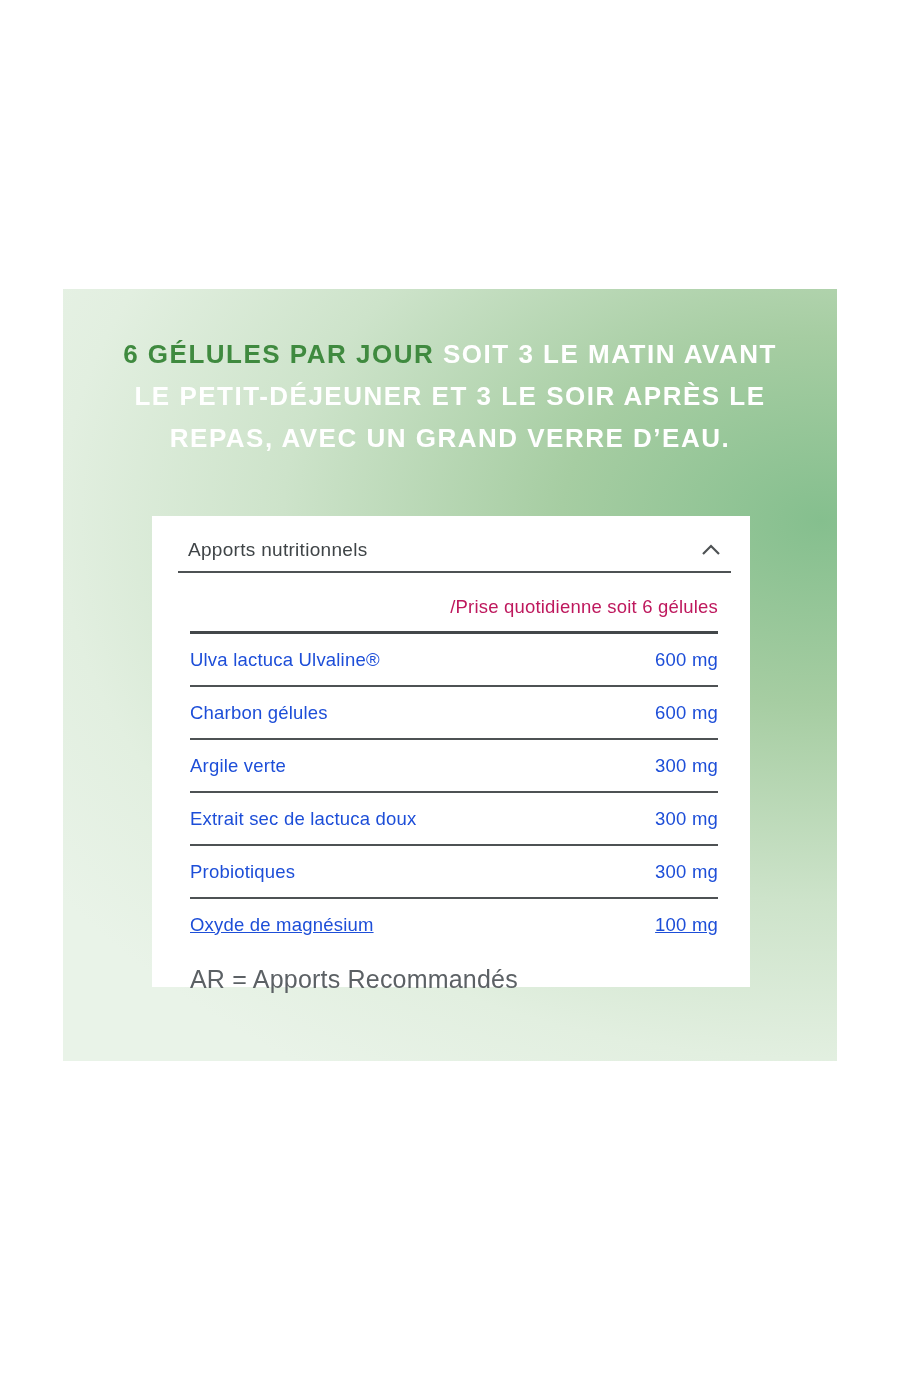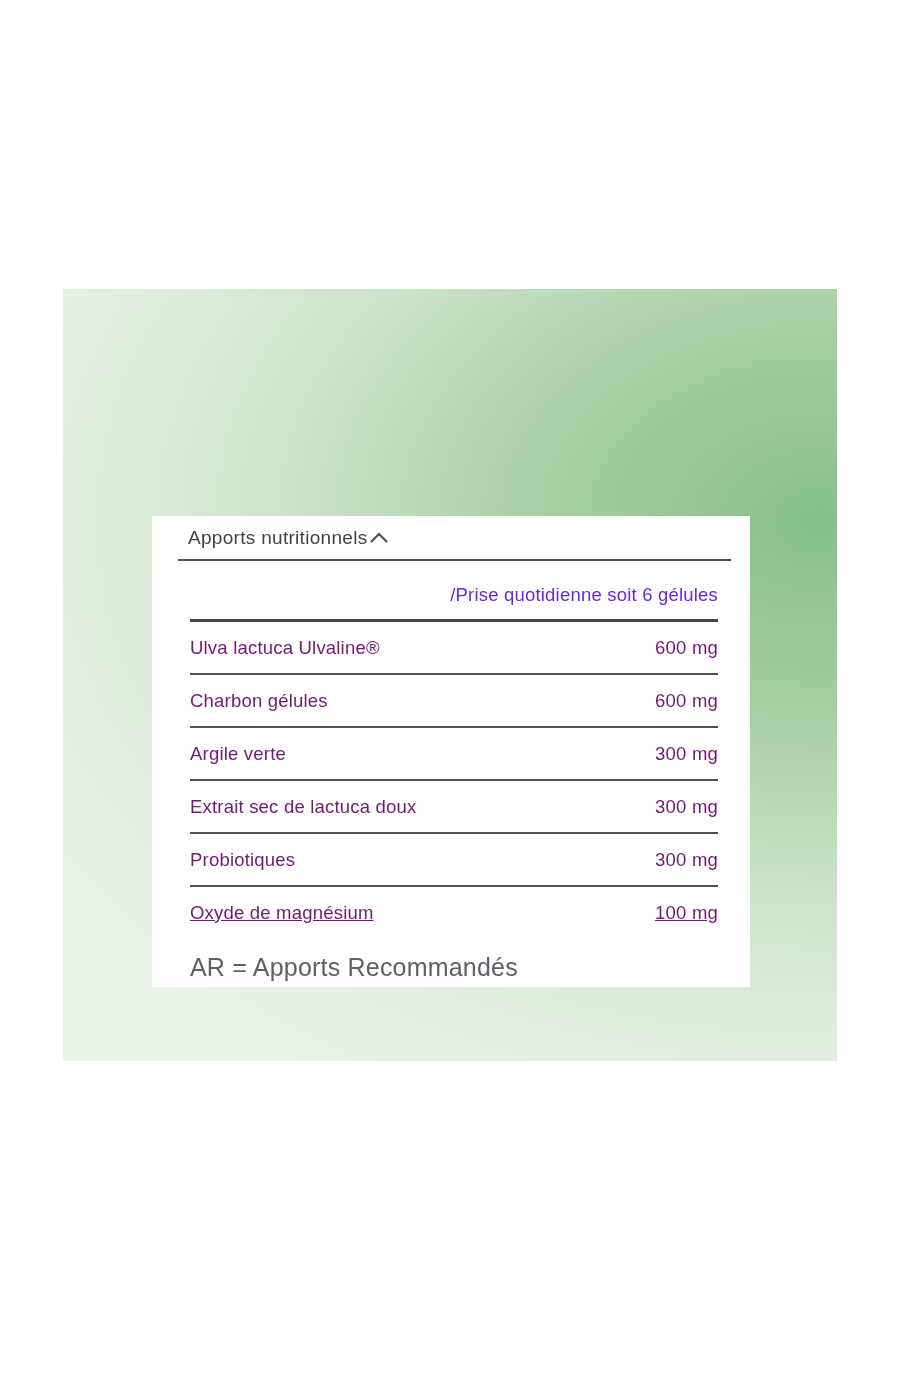--- a/index.html
+++ b/index.html
@@ -42,23 +42,23 @@
   .card {
     position: absolute;
     left: 89px;   
     top: 227px;   
     width: 598px;
     height: 471px;
     background: #ffffff;
   }
   .card-header {
     display: flex;
-    justify-content: flex-start;
+    justify-content: space-between;
     align-items: center;
-    padding: 1px 28px 0 36px;
+    padding: 13px 28px 0 36px;
     height: 42px;
     cursor: pointer;
   }
   .card-title {
     font-size: 19px;
     color: #3f4447;
     letter-spacing: 0.3px;
   }
   .chevron {
     width: 22px;
@@ -67,54 +67,59 @@
   }
   .header-divider {
     border: none;
     border-top: 2px solid #4e5254;
     margin: 0 19px 0 26px;
   }
   .col-header {
     text-align: right;
     padding: 23px 32px 13px 38px;
     font-size: 18.5px;
-    color: #6d28d9;
+    color: #be185d;
     letter-spacing: 0.2px;
   }
   .table {
     margin: 0 32px 0 38px;
     border-top: 3px solid #43474a;
   }
   .row {
     height: 51px;
     display: flex;
     justify-content: space-between;
     align-items: center;
     border-bottom: 2px solid #4e5254;
     font-size: 18.5px;
-    color: #701a75;
+    color: #1d4ed8;
     letter-spacing: 0.2px;
   }
   .row:last-child {
     border-bottom: none;
     text-decoration: underline;
   }
   .footnote {
     padding: 15px 38px 0 38px;
     font-size: 25px;
     color: #5c6165;
     letter-spacing: 0.2px;
   }
 </style>
 </head>
 <body>
 
 <div class="page">
 
   <div class="banner">
+    <div class="headline">
+      <span class="green">6 gélules par jour</span><span> soit 3 le matin avant</span><br>
+      <span>le petit-déjeuner et 3 le soir après le</span><br>
+      <span>repas, avec un grand verre d’eau.</span>
+    </div>
 
     <div class="card">
 
       <div class="card-header">
         <span class="card-title">Apports nutritionnels</span>
         <span class="chevron">
           <svg width="22" height="14" viewBox="0 0 22 14">
             <polyline points="3,11 11,3 19,11" fill="none" stroke="#4e5254" stroke-width="2.2"></polyline>
           </svg>
         </span>

